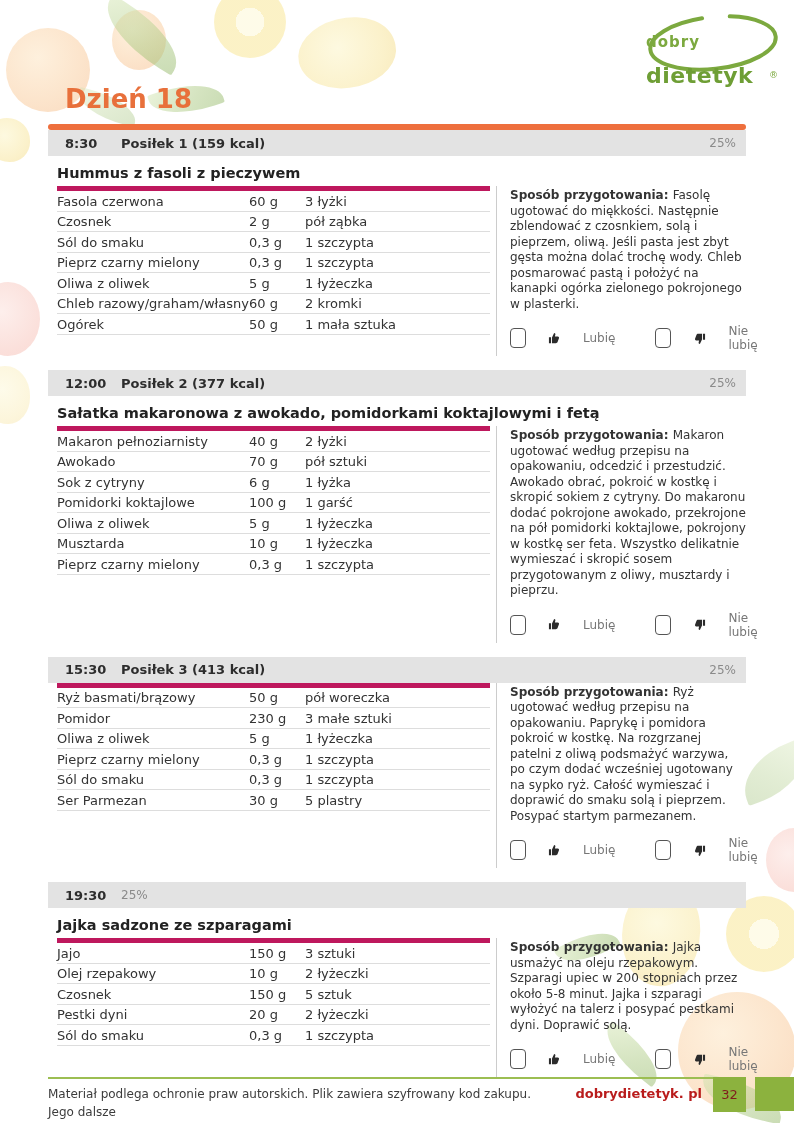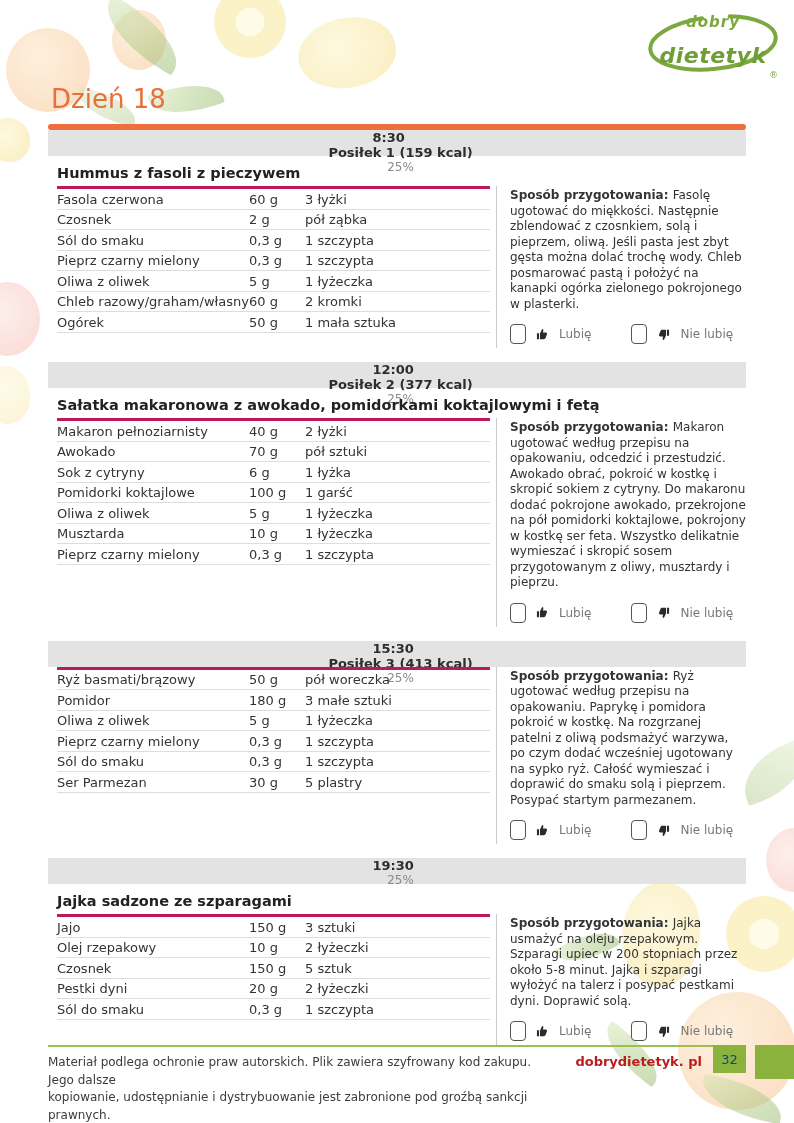--- a/index.html
+++ b/index.html
@@ -27,65 +27,65 @@
     background:linear-gradient(135deg, #d3e5b2 0%, #abc982 60%, #95b96a 100%);
     border-radius:4% 85% 4% 85%; opacity:.5; }
 
   
   .page { position:relative; z-index:1; display:flex; flex-direction:column; height:1123px; }
   .content { padding:0 48px; }
 
   
   .logo { position:absolute; top:12px; right:14px; width:134px; height:70px; z-index:2; }
   .logo svg { position:absolute; inset:0; }
-  .logo-text { position:absolute; left:0; right:0; top:3px; text-align:center; line-height:1;font-style:italic; }
+  .logo-text { position:absolute; left:0; right:0; top:23px; line-height:1; }
   .logo-line1 { display:block; font-size:15px; color:#7ca93f; font-weight:600; letter-spacing:1px; }
   .logo-line2 { display:block; font-size:22px; color:#6e9e35; font-weight:800; letter-spacing:.5px; margin-top:15px; }
   .logo-reg { position:absolute; right:2px; bottom:2px; font-size:9px; color:#7ca93f; }
 
-  .day-title { color:#e8703b; font-size:26px; font-weight:400; margin:84px 0 10px 3px; }
+  .day-title { color:#e8703b; font-size:26px; font-weight:700; margin:84px 0 10px 17px; }
   .accent-bar { height:6px; background:#ee6f3d; border-radius:3px; }
 
   
   .meal + .meal { margin-top:14px; }
   .meal-header {
     background:#e3e3e3; height:26px; display:flex; align-items:center;
-    font-size:13px; font-weight:700; color:#2d2d2d; padding:0 10px 0 17px;flex-direction:column;
+    font-size:13px; font-weight:700; color:#2d2d2d; padding:0 10px 0 17px;
   }
   .meal-time { width:56px; }
   .meal-title { flex:1; }
   .meal-percent { font-weight:400; color:#8a8a8a; font-size:12px; }
 
   .recipe-title { font-size:14.5px; font-weight:700; color:#222; margin:9px 0 5px 9px; }
 
   .meal-body { display:flex; margin-left:9px; }
-  table.ingredients { width:433px; border-collapse:collapse; align-self:flex-start; border-top:3px solid #be185d; }
+  table.ingredients { width:433px; border-collapse:collapse; align-self:flex-start; border-top:5px solid #be185d; }
   table.ingredients td { border-bottom:1px solid #ddd; padding:2.5px 0 2px; font-size:13px; color:#333; vertical-align:middle; }
   td.ing-name   { width:192px; }
   td.ing-amount { width:56px; }
   td.ing-measure{ font-size:10.5px; color:#979797; }
 
   .prep-col { border-left:1px solid #ccc; margin-left:6px; padding:0 0 4px 13px; width:250px; }
   .prep-text { font-size:12px; line-height:15.5px; color:#333; margin:2px 0 0; }
   .prep-text strong { font-weight:700; }
 
   .vote-row { display:flex; gap:40px; margin-top:12px; align-items:center; }
-  .vote { display:flex; align-items:center; gap:10px; cursor:pointer; }
+  .vote { display:flex; align-items:center; gap:22px; cursor:pointer; }
   .checkbox { width:16px; height:20px; border:1.5px solid #555; border-radius:4px; background:#fff; flex:0 0 auto; }
   .thumb { display:inline-flex; }
   .vote-label { font-size:12px; color:#777; }
 
   
   footer { margin-top:auto; position:relative; padding:0 48px 18px; }
   .footer-line { height:2px; background:#9cbe52; width:698px; }
   .footer-text { font-size:12px; line-height:17.5px; color:#3c3c3c; width:505px; margin:7px 0 0; }
   .footer-brand { position:absolute; top:9px; right:92px; font-size:13px; font-weight:700; color:#b91c1c; }
   .page-box {
-    position:absolute; top:0; right:48px; width:33px; height:28px; background:#8cb23e;
-    color:#0c4a6e; font-size:13px; display:flex; align-items:center; justify-content:center;text-align:center;
+    position:absolute; top:0; right:48px; width:33px; height:35px; background:#8cb23e;
+    color:#7f1d1d; font-size:13px; display:flex; align-items:center; justify-content:center;text-align:center;
   }
   .page-tail { position:absolute; top:0; right:0; width:39px; height:34px; background:#8cb23e; }
 </style>
 </head>
 <body>
 
 <div class="dec fruit-orange" style="left:6px; top:28px; width:84px; height:84px;"></div>
 <div class="dec fruit-orange" style="left:112px; top:10px; width:54px; height:60px;"></div>
 <div class="dec leaf" style="left:96px; top:16px; width:92px; height:38px; transform:rotate(32deg);"></div>
 <div class="dec leaf" style="left:150px; top:84px; width:72px; height:30px; transform:rotate(-18deg);"></div>
@@ -291,21 +291,21 @@
               <tbody>
   <tr>
     <td class="ing-name">Ryż basmati/brązowy</td>
     <td class="ing-amount">50 g</td>
     <td class="ing-measure">pół woreczka</td>
   </tr>
 
 
   <tr>
     <td class="ing-name">Pomidor</td>
-    <td class="ing-amount">180 g</td>
+    <td class="ing-amount">230 g</td>
     <td class="ing-measure">3 małe sztuki</td>
   </tr>
 
   <tr>
     <td class="ing-name">Oliwa z oliwek</td>
     <td class="ing-amount">5 g</td>
     <td class="ing-measure">1 łyżeczka</td>
   </tr>
 
   <tr>

